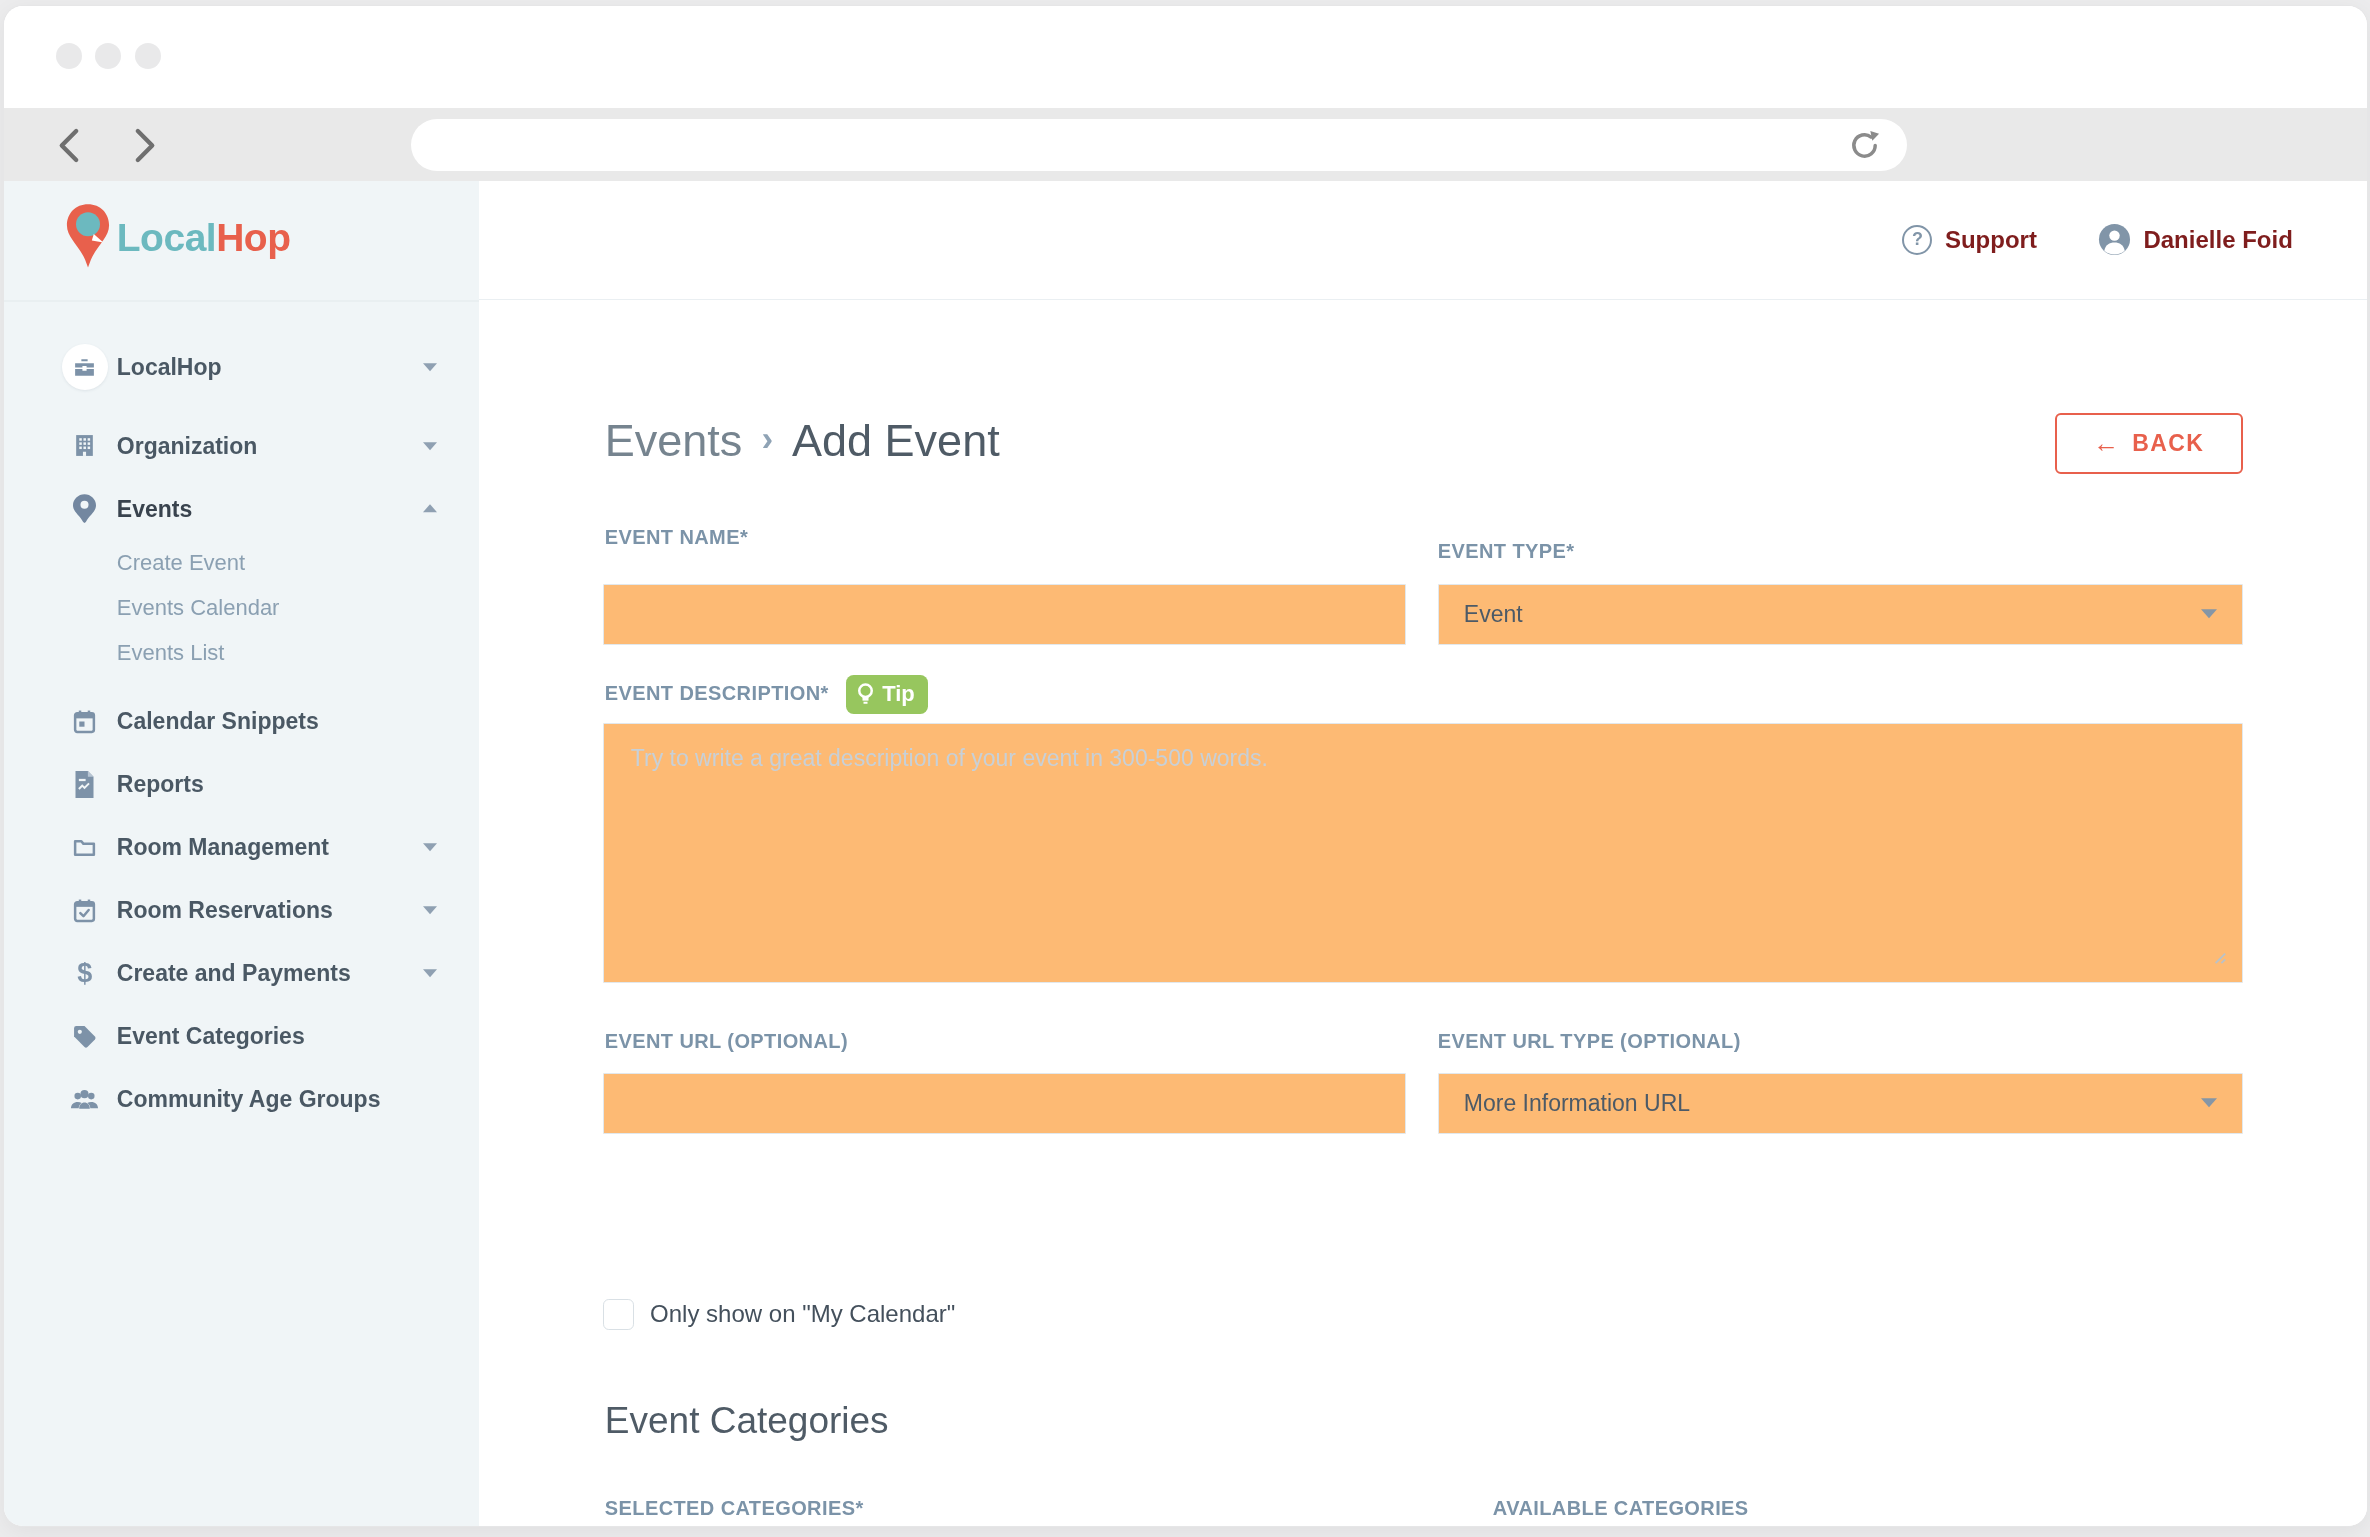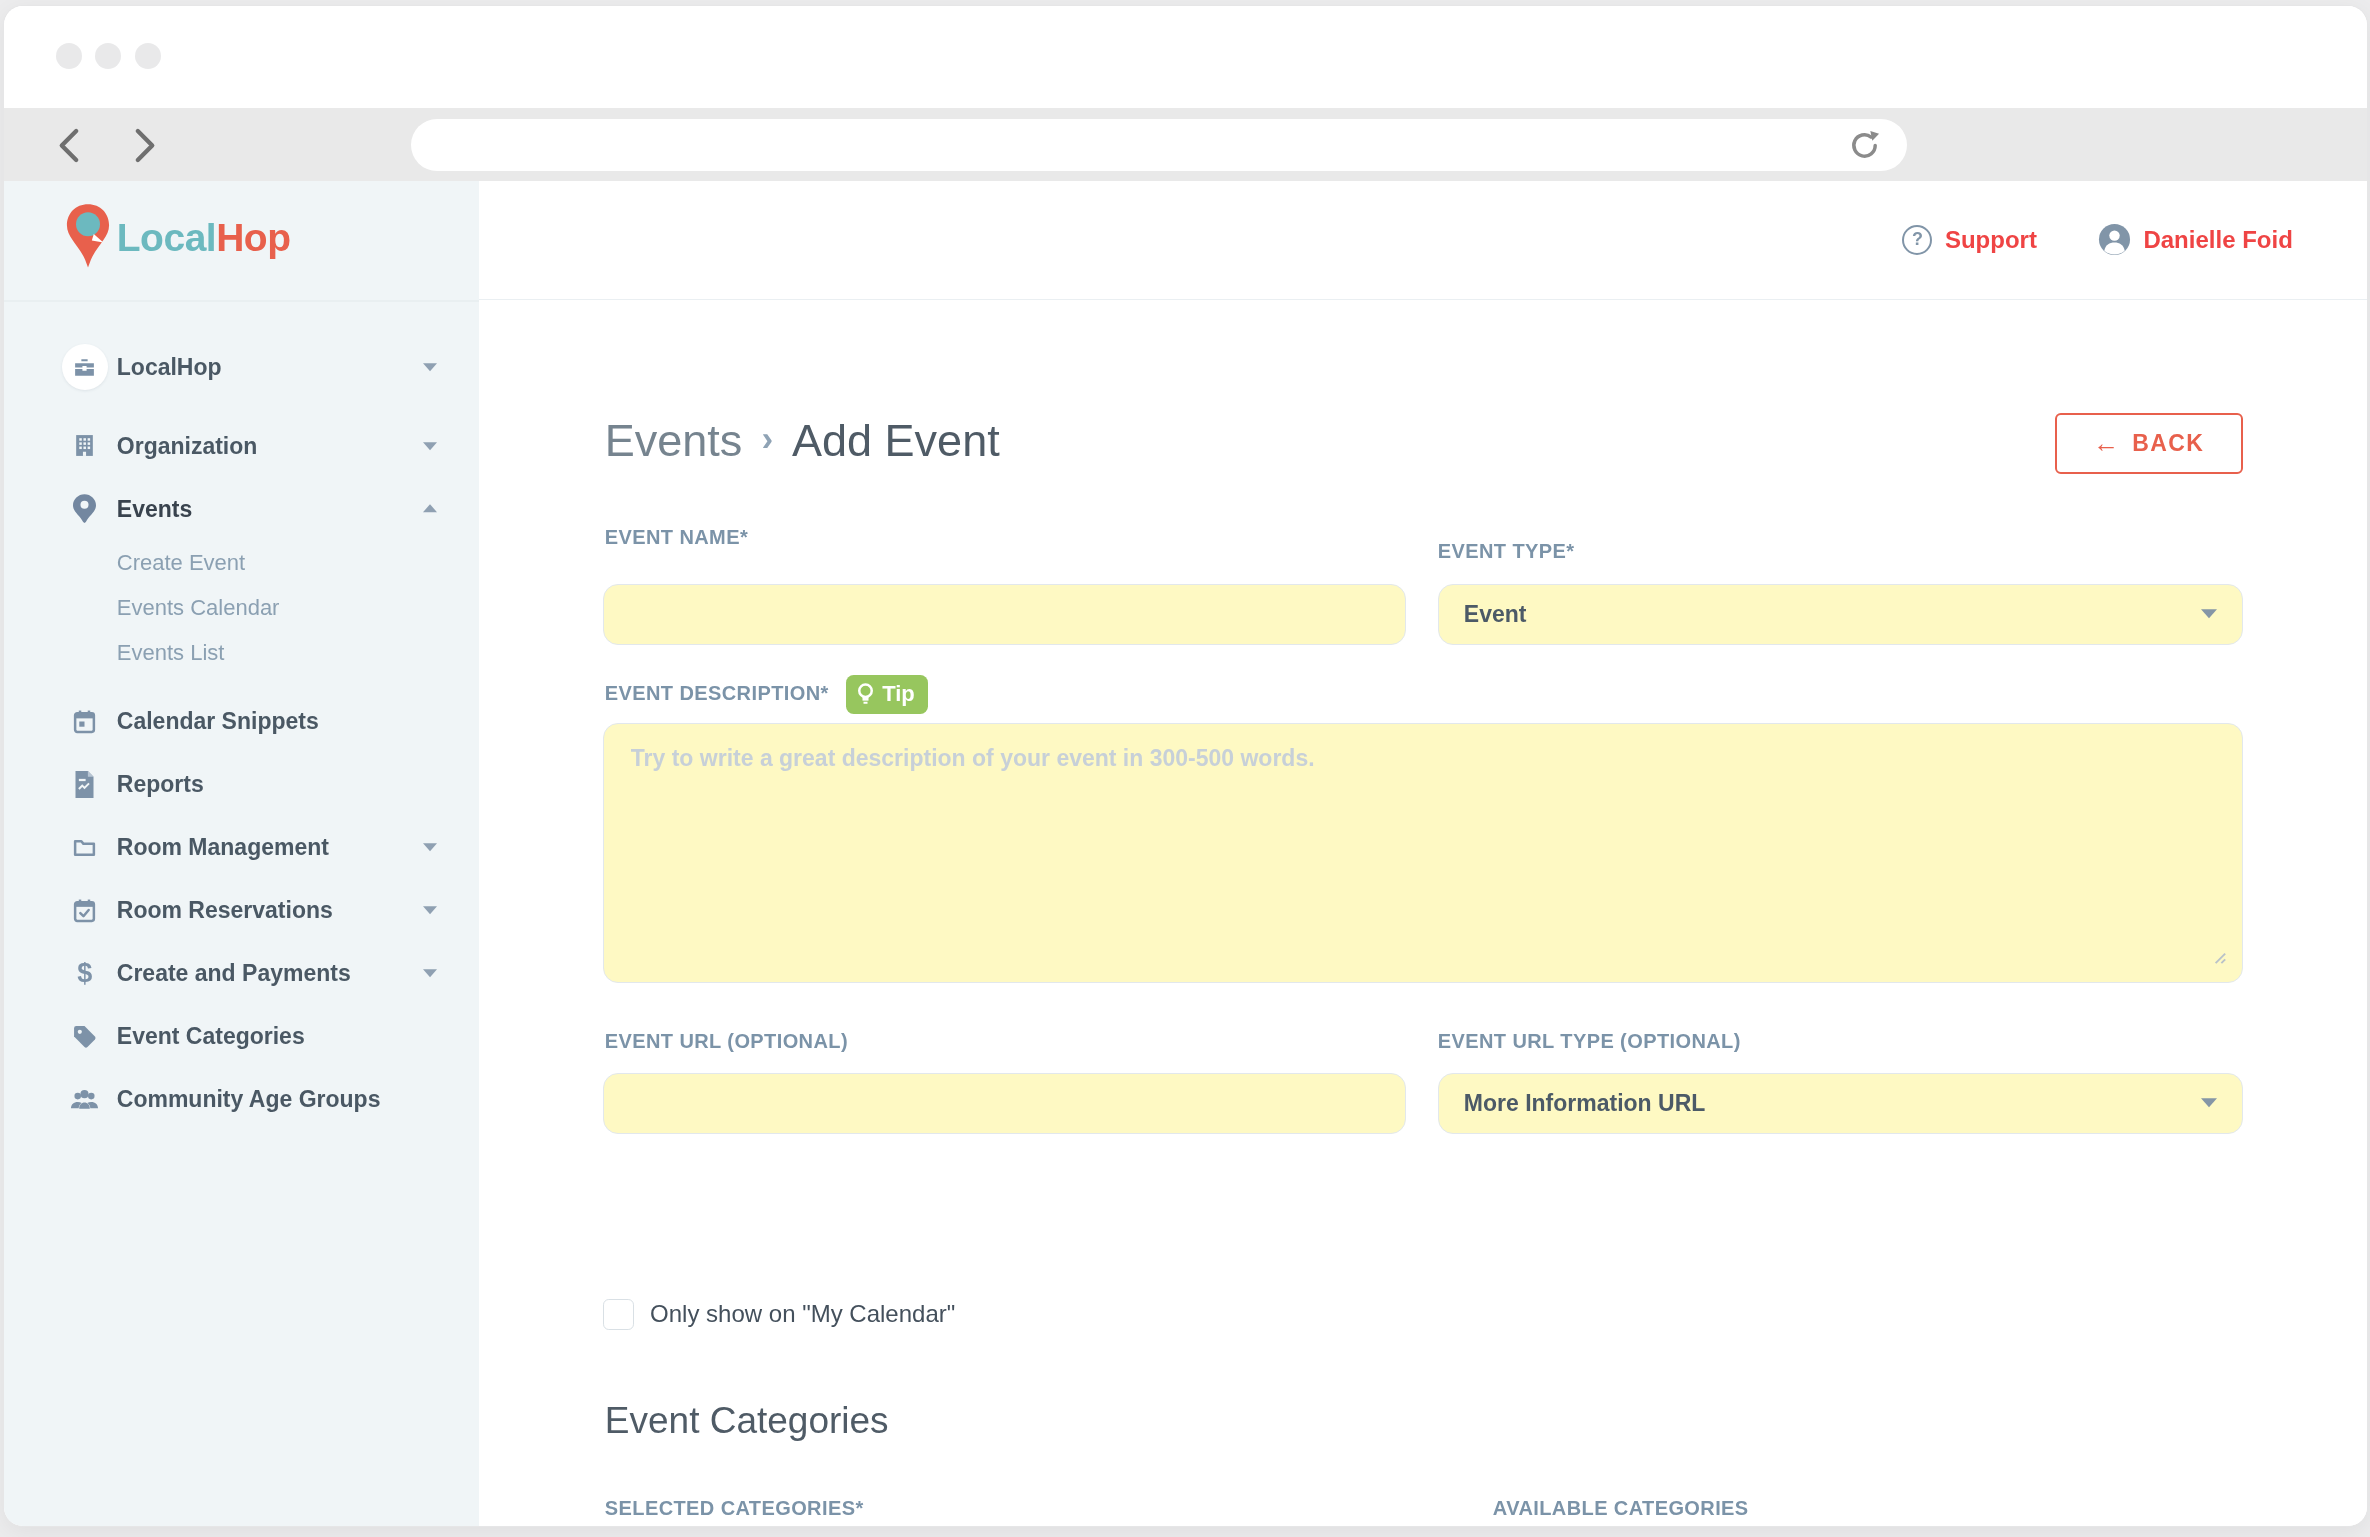--- a/index.html
+++ b/index.html
@@ -44,37 +44,37 @@
   .caret{position:absolute;right:42px;top:50%;width:0;height:0;
     border-left:7.7px solid transparent;border-right:7.7px solid transparent;}
   .caret.down{border-top:8.6px solid #8fa0b2;transform:translateY(-3.8px);}
   .caret.up{border-bottom:8.6px solid #8fa0b2;transform:translateY(-4.8px);}
   .dollar{font-size:27px;font-weight:600;color:#7d92a8;}
 
   
   .main-header{position:absolute;left:0;top:0;width:100%;height:119px;border-bottom:1.9px solid #eaeff2;
     display:flex;align-items:center;justify-content:flex-end;padding-right:75px;gap:61px;}
   .hdr-item{display:flex;align-items:center;gap:12.5px;cursor:pointer;}
-  .hdr-label{font-size:24px;font-weight:600;color:#ef4444;}
+  .hdr-label{font-size:24px;font-weight:600;color:#7f1d1d;}
   .qicon{width:30px;height:30px;border-radius:50%;border:2.4px solid #8195a8;color:#8195a8;
     display:flex;align-items:center;justify-content:center;font-size:18px;font-weight:700;}
 
   
   .crumbs{position:absolute;left:126px;top:234px;font-size:45px;font-weight:300;white-space:nowrap;}
   .crumb-parent{color:#76848f;}
   .crumb-sep{color:#8fa3b5;font-size:35px;font-weight:600;padding:0 19px;vertical-align:5.8px;}
   .crumb-current{color:#4f5b66;}
   .back-btn{position:absolute;left:1576px;top:232px;width:188px;height:61px;background:#fff;
     border:2.4px solid #e8604c;border-radius:5.8px;color:#e8604c;font-size:23px;font-weight:700;
     letter-spacing:1.4px;display:flex;align-items:center;justify-content:center;gap:11.5px;cursor:pointer;
     font-family:inherit;}
   .back-arrow{font-size:26px;font-weight:400;}
 
   .lbl{position:absolute;font-size:20px;font-weight:700;color:#7b93a8;letter-spacing:0.4px;white-space:nowrap;}
-  .input,.select,.textarea{position:absolute;background:#fef9c3;border:1.9px solid #e2e8ec;border-radius:15px;font-weight:bold;}
+  .input,.select,.textarea{position:absolute;background:#fdba74;border:1.9px solid #e2e8ec;border-radius:1px;}
   .input{height:61px;padding:0 25px;font-size:23px;color:#4c5a67;font-family:inherit;outline:none;}
   .select{height:61px;display:flex;align-items:center;padding:0 25px;cursor:pointer;}
   .select-value{font-size:23px;color:#4c5a67;}
   .select-caret{position:absolute;right:25px;top:50%;transform:translateY(-4.8px);width:0;height:0;
     border-left:8.6px solid transparent;border-right:8.6px solid transparent;border-top:9.6px solid #8596a6;}
   .textarea{padding:21px 27px;font-size:23px;color:#4c5a67;font-family:inherit;resize:none;outline:none;}
   .textarea::placeholder{color:#c7d0d8;opacity:1;}
   .input::placeholder{color:#c7d0d8;opacity:1;}
   .grip{position:absolute;}
 

